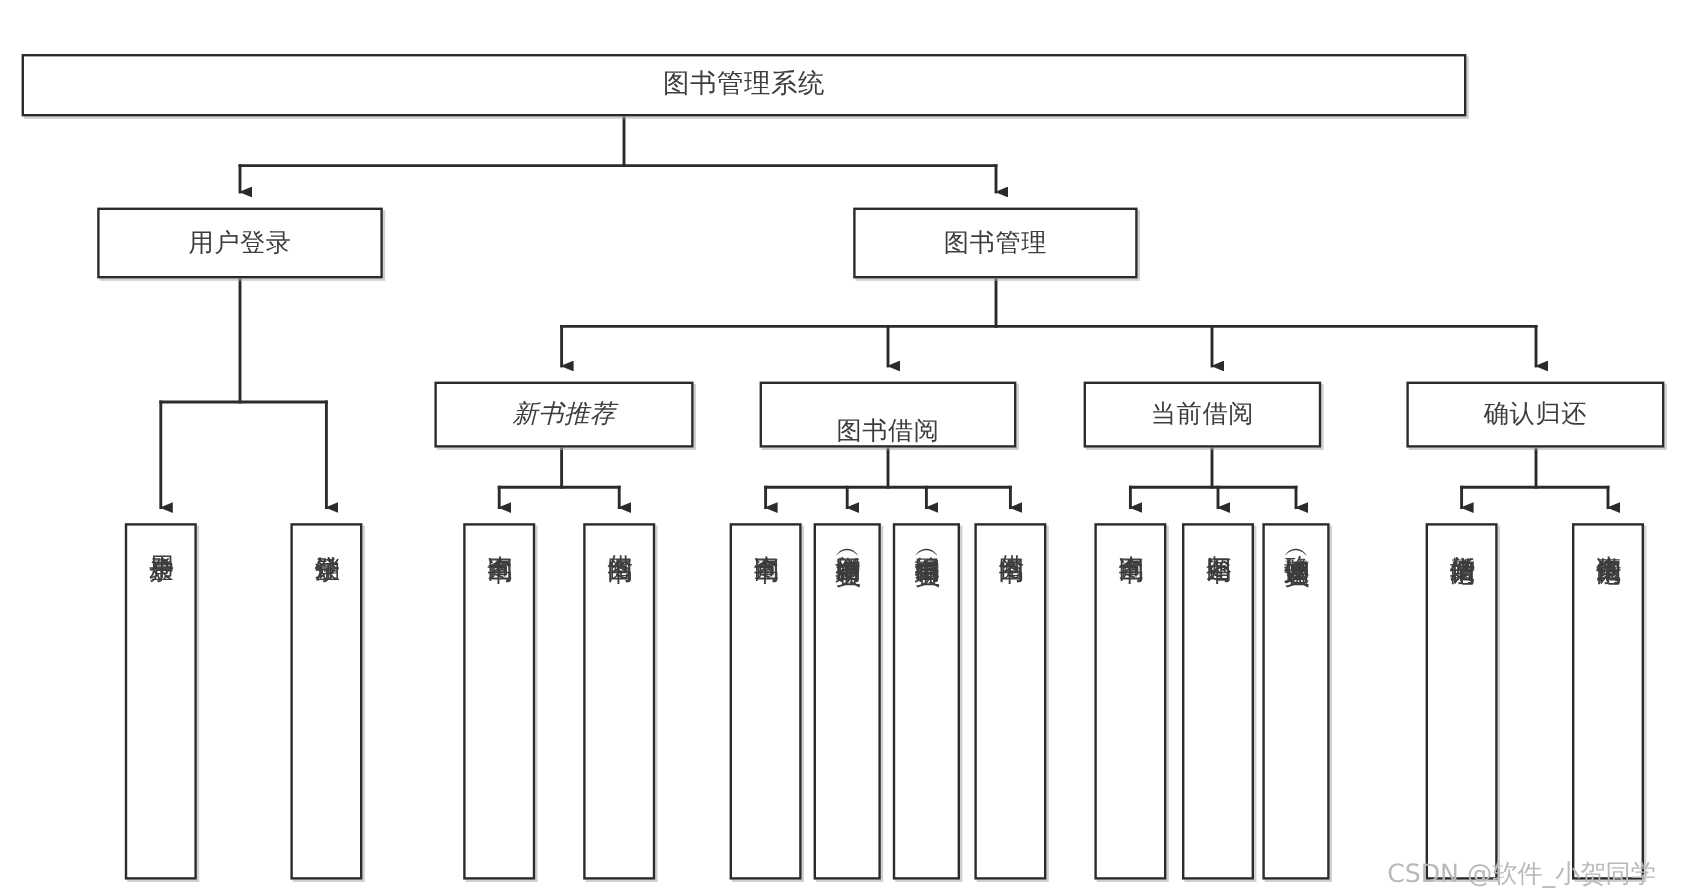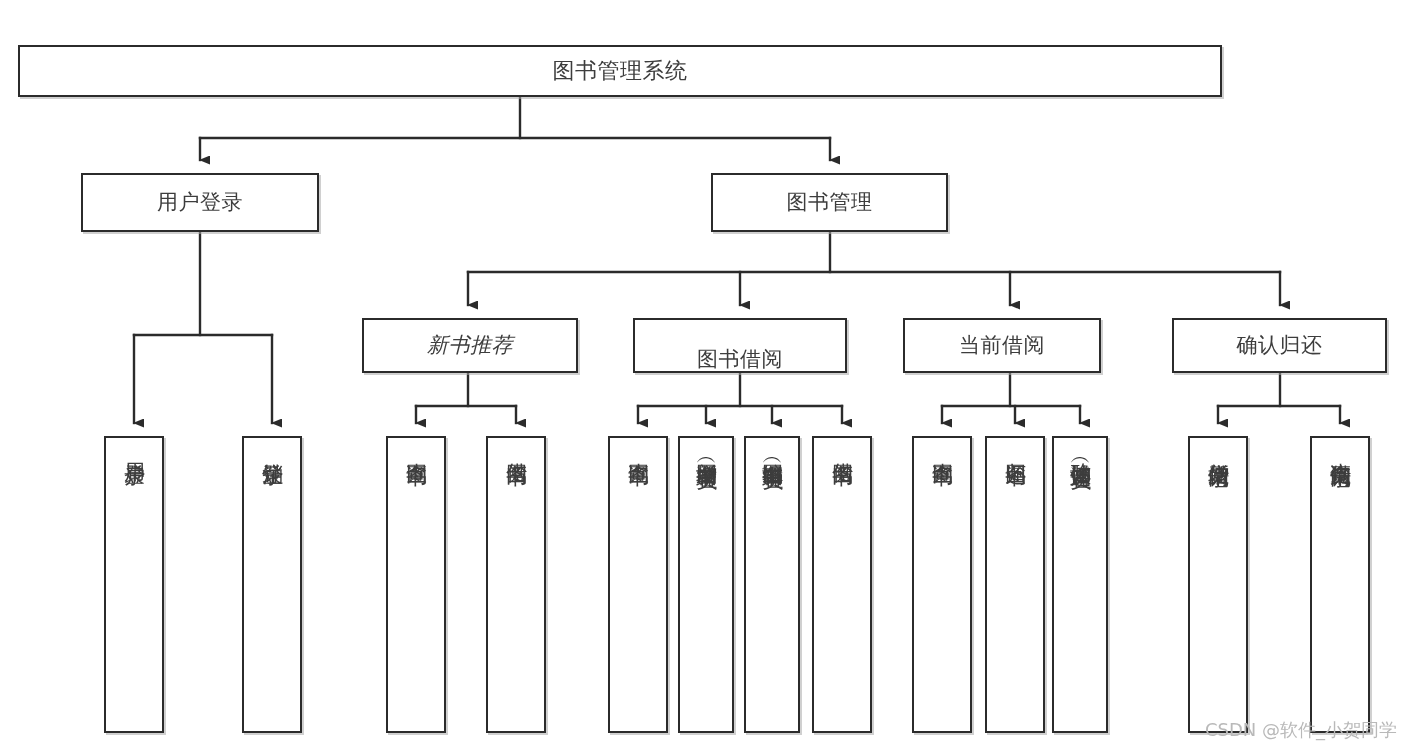--- a/index.html
+++ b/index.html
@@ -58,24 +58,24 @@
     white-space: nowrap;
     font-size: 21px;
     line-height: 1.12;
     letter-spacing: 1px;
   }
   .node.root .node-label {
     font-size: 22px;
   }
   #watermark {
     position: absolute;
-    right: 8px;
+    right: 25px;
     bottom: 5px;
     color: #b9b9b9;
-    font-size: 18px;
+    font-size: 21px;
     white-space: nowrap;
     z-index: 6;
     font-family: "DejaVu Sans", "Liberation Sans", sans-serif;
   }
 </style>
 </head>
 <body>
 
 <div id="diagram-root">
 

